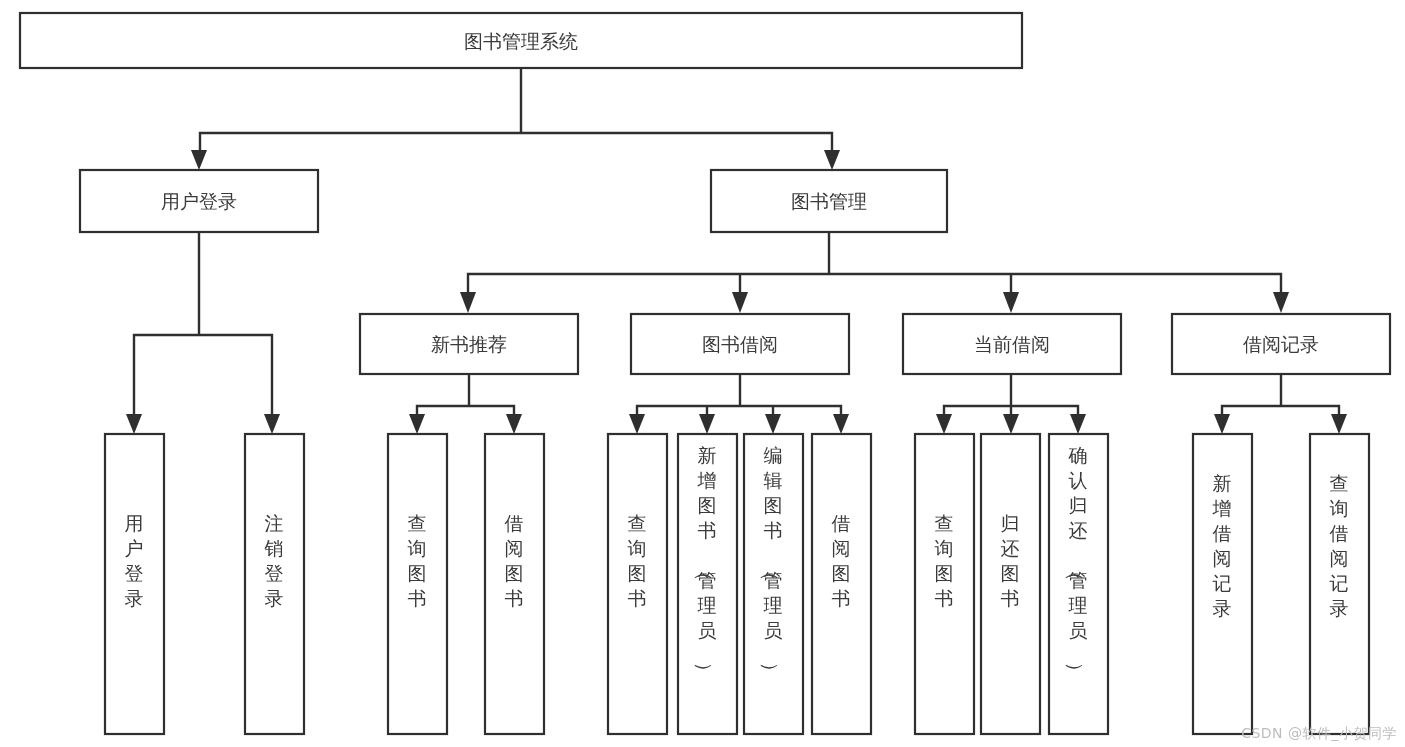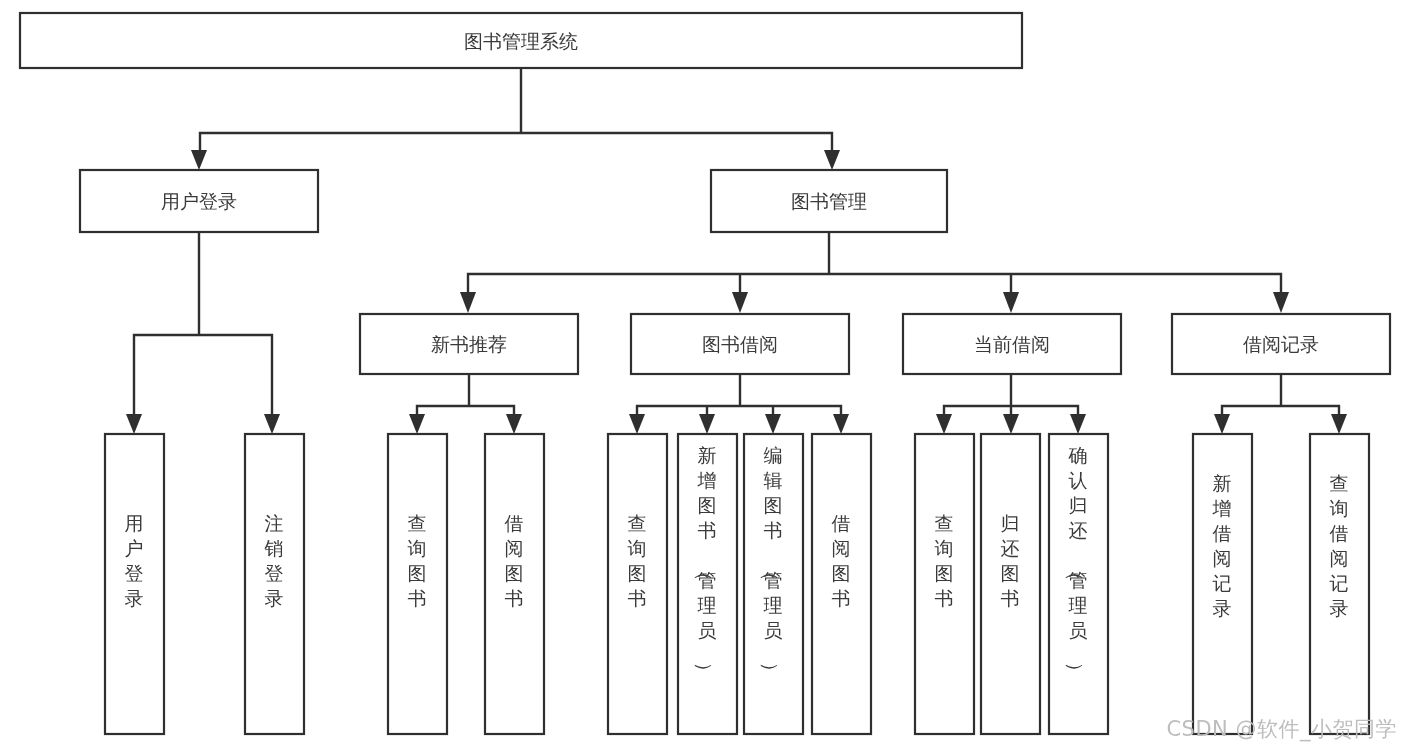--- a/index.html
+++ b/index.html
@@ -53,21 +53,21 @@
     font-family: "DejaVu Sans", "Liberation Sans", sans-serif;
     font-size: 19px;
     fill: #3a3a3a;
     text-anchor: middle;
   }
   .watermark-text {
     position: absolute;
     right: 8px;
     bottom: 4px;
     font-family: "DejaVu Sans", "Liberation Sans", sans-serif;
-    font-size: 21px;
+    font-size: 14px;
     color: #bdbdbd;
     white-space: nowrap;
     letter-spacing: 0.5px;
     user-select: none;
   }
 </style>
 </head>
 <body>
 
 <div id="diagram-root">

